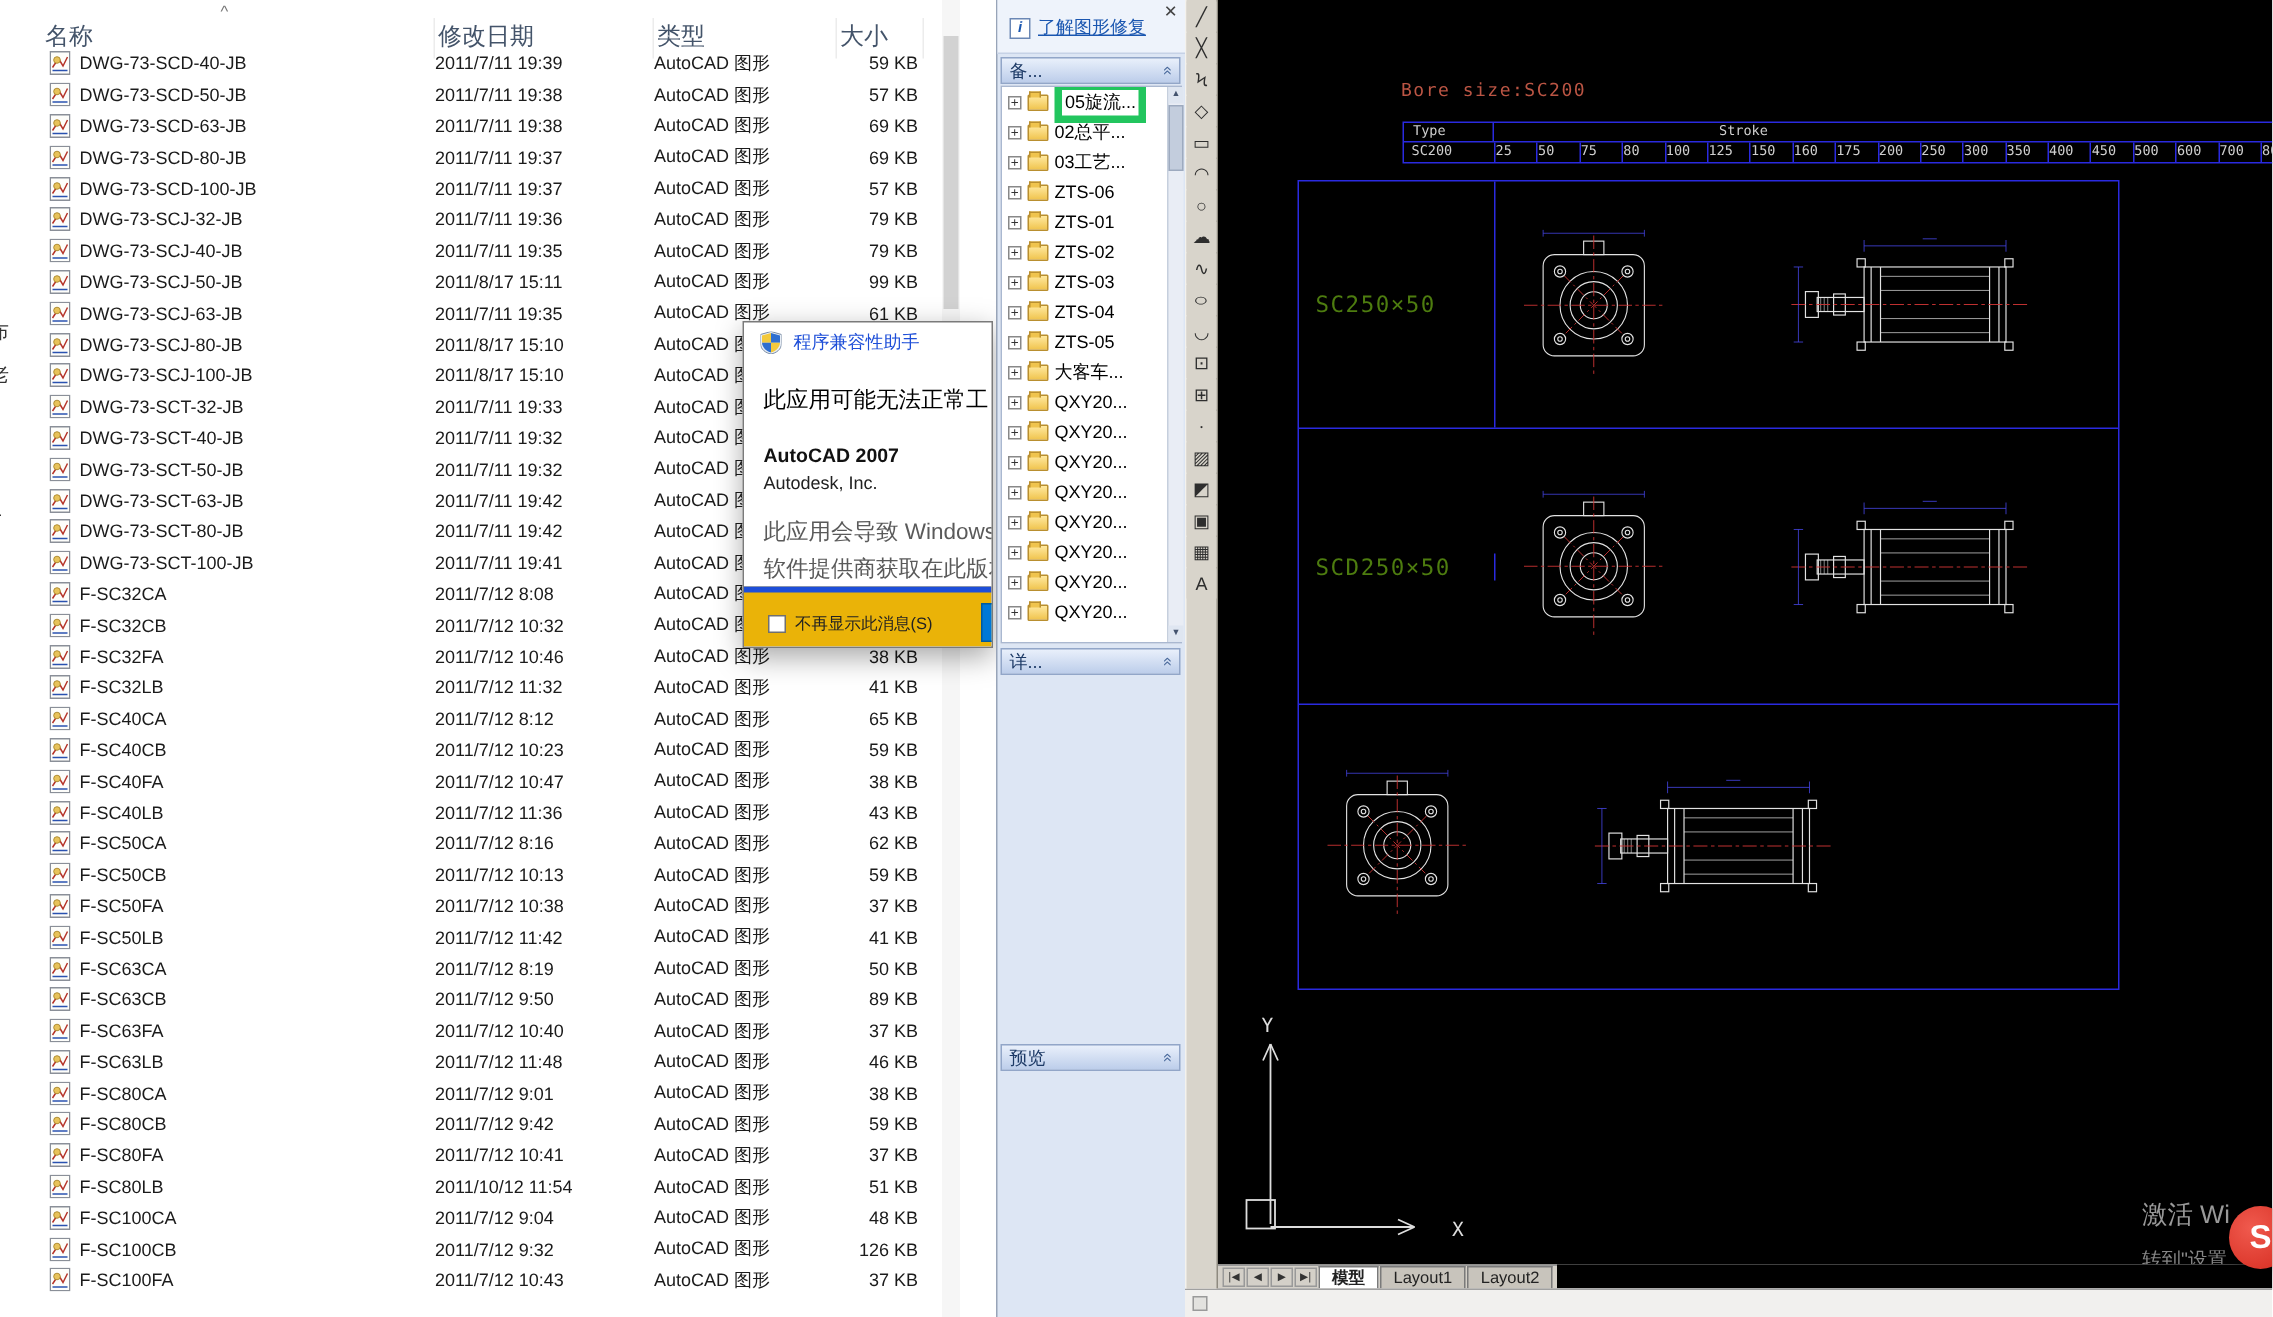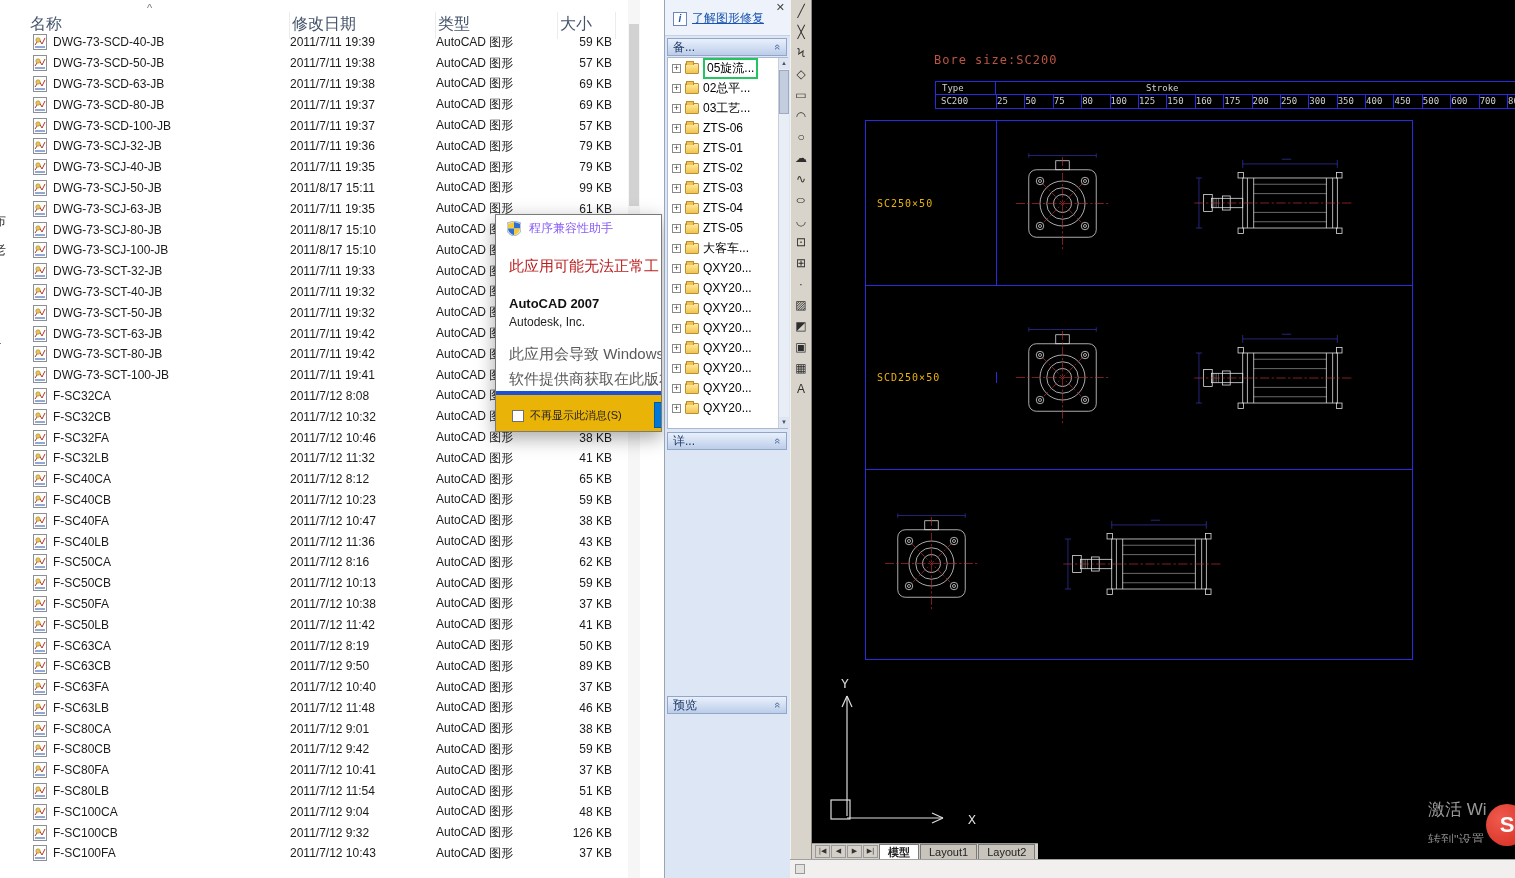--- a/index.html
+++ b/index.html
@@ -27,23 +27,23 @@
   .c-date { width:146px; }
   .c-type { width:122px; }
   .c-size { width:58px; text-align:right; padding-right:4px; }
   .dwg-icon { width:14px; height:16px; flex:0 0 auto; }
   .fl-scrollbar { position:absolute; left:628px; top:0; width:12px; height:878px; background:#f6f6f6; }
   .fl-thumb { position:absolute; left:1px; top:24px; width:10px; height:182px; background:#d2d2d2; }
 
   
   .pca-dialog { position:absolute; left:495px; top:214px; width:167px; height:218px; background:#fff;
     border:1px solid #7a7a7a; box-shadow:0 6px 18px rgba(0,0,0,.35); overflow:hidden; z-index:5; }
-  .pca-title { height:26px; display:flex; align-items:center; gap:8px; padding-left:11px; font-size:12px; color:#8b5cf6; }
+  .pca-title { height:26px; display:flex; align-items:center; gap:8px; padding-left:11px; font-size:12px; color:#1d4ed8; }
   .shield-icon { width:14px; height:15px; flex:0 0 auto; }
-  .pca-heading { margin:16px 0 0 13px; font-size:15px; color:#b91c1c; white-space:nowrap; }
+  .pca-heading { margin:16px 0 0 13px; font-size:15px; color:#000000; white-space:nowrap; }
   .pca-app { margin:20px 0 0 13px; font-size:13px; font-weight:bold; color:#111; white-space:nowrap; }
   .pca-vendor { margin:4px 0 0 13px; font-size:12px; color:#222; white-space:nowrap; }
   .pca-line { margin:0 0 0 13px; font-size:15px; color:#5a5a5a; white-space:nowrap; }
   .pca-line.first { margin-top:16px; }
   .pca-line + .pca-line { margin-top:6px; }
   .pca-footer { position:absolute; left:0; right:0; bottom:0; height:40px; background:#eab308; border-top:4px solid #1d4ed8; }
   .pca-check { position:absolute; left:16px; top:13px; display:flex; align-items:center; gap:6px; font-size:11px; color:#222; white-space:nowrap; }
   .checkbox-box { width:12px; height:12px; background:#fff; border:1px solid #707070; flex:0 0 auto; }
   .pca-button { position:absolute; left:158px; top:7px; width:70px; height:26px; background:#0078d7; border:1px solid #005a9e; }
 
@@ -67,21 +67,21 @@
     border:1px solid #aab8d0; overflow:hidden; }
   .tree-row { display:flex; align-items:center; gap:4px; height:20px; padding-left:4px; white-space:nowrap; }
   .expander { width:9px; height:9px; border:1px solid #888; background:#fff; font-size:9px; line-height:7px;
     text-align:center; color:#333; flex:0 0 auto; }
   .expander::before { content:"+"; }
   .folder-icon { width:14px; height:11px; background:linear-gradient(#ffe9a0,#f0c44e); border:1px solid #b98f2f;
     border-radius:1px; position:relative; flex:0 0 auto; }
   .folder-icon::before { content:""; position:absolute; left:0; top:-3px; width:6px; height:3px;
     background:#f0c44e; border:1px solid #b98f2f; border-bottom:none; }
   .tree-label { overflow:hidden; text-overflow:clip; }
-  .pal-tree .tree-row:nth-of-type(1) .tree-label { border:2px solid #22c55e; padding:0 2px; }
+  .pal-tree .tree-row:nth-of-type(1) .tree-label { border:5px solid #22c55e; padding:0 2px; }
   .tree-scroll { position:absolute; right:0; top:0; bottom:0; width:11px; background:#e9edf5; border-left:1px solid #c6cfdd; }
   .tscroll-up, .tscroll-down { position:absolute; left:0; width:10px; height:11px; font-size:6px; color:#44536e;
     text-align:center; line-height:11px; background:#dfe6f1; }
   .tscroll-up { top:0; } .tscroll-up::before { content:"▲"; }
   .tscroll-down { bottom:0; } .tscroll-down::before { content:"▼"; }
   .tscroll-thumb { position:absolute; left:0; top:12px; width:10px; height:44px; background:#c3cddd; border:1px solid #9daabf; }
 
   
   .toolbar { position:absolute; left:790px; top:0; width:22px; height:859px; background:#d8d4cb;
     border-left:1px solid #f4f2ed; border-right:1px solid #8e8a80; z-index:6; }
@@ -98,22 +98,22 @@
   .trow1 { display:flex; height:13px; border-bottom:1px solid #2a2ae0; }
   .tcell-type { width:60px; border-right:1px solid #2a2ae0; padding-left:6px; line-height:12px; }
   .tcell-stroke { padding-left:150px; line-height:12px; }
   .trow2 { display:flex; height:13px; }
   .tcell-sc { width:60px; padding-left:5px; line-height:12px; flex:0 0 auto; }
   .scell { flex:0 0 auto; width:28.4px; border-left:1px solid #2a2ae0; line-height:12px; overflow:hidden; }
   .panel-grid { position:absolute; left:53px; top:120px; width:548px; height:540px; border:1px solid #2a2ae0; }
   .prow { display:flex; }
   .prow + .prow { border-top:1px solid #2a2ae0;align-items:center; }
   .prow1 { height:164px; } .prow2 { height:184px; } .prow3 { height:188px; }
-  .plabel { width:131px; border-right:1px solid #2a2ae0; color:#eab308; display:flex; align-items:center;
-    padding-left:11px; font-size:10px; letter-spacing:1px; white-space:nowrap; overflow:hidden; }
+  .plabel { width:131px; border-right:1px solid #2a2ae0; color:#4d7c0f; display:flex; align-items:center;
+    padding-left:11px; font-size:15px; letter-spacing:1px; white-space:nowrap; overflow:hidden; }
   .pdraw { flex:1; display:flex; align-items:center; position:relative; }
   .fv { width:105px; height:105px; margin-left:13px; flex:0 0 auto; }
   .sv { width:172px; height:110px; margin-left:73px; flex:0 0 auto; }
   .ucs { position:absolute; left:13px; top:672px; }
   .wm1 { position:absolute; left:616px; top:798px; font-family:"Liberation Sans",sans-serif; font-size:17px; color:rgba(170,170,170,.9); white-space:nowrap; }
   .wm2 { position:absolute; left:616px; top:831px; font-family:"Liberation Sans",sans-serif; font-size:13px; color:rgba(150,150,150,.9); white-space:nowrap; }
 
   
   .tabbar { position:absolute; left:812px; top:843px; width:703px; height:16px; background:#000; display:flex; z-index:2; }
   .tab-left { background:#d4d0c8; display:flex; align-items:center; padding:0 3px; gap:1px; border-top:1px solid #999; }
@@ -733,21 +733,21 @@
         <div class="fl-row">
           <span class="c-name">
             <svg class="dwg-icon" viewBox="0 0 14 16">
               <rect x="0.5" y="0.5" width="13" height="15" fill="#fdfdfa" stroke="#8a8f98"></rect>
               <path d="M2 11 L6 5 L9 10 L12 4" stroke="#b5342a" stroke-width="1" fill="none"></path>
               <path d="M2 13 h10" stroke="#2a52b0" stroke-width="1"></path>
               <circle cx="5" cy="6" r="2.2" fill="#e8c35a" stroke="#a8862a" stroke-width="0.6"></circle>
             </svg>
             <span>F-SC80LB</span>
           </span>
-          <span class="c-date">2011/7/12 11:54</span>
+          <span class="c-date">2011/10/12 11:54</span>
           <span class="c-type">AutoCAD 图形</span>
           <span class="c-size">51 KB</span>
         </div>
 
         <div class="fl-row">
           <span class="c-name">
             <svg class="dwg-icon" viewBox="0 0 14 16">
               <rect x="0.5" y="0.5" width="13" height="15" fill="#fdfdfa" stroke="#8a8f98"></rect>
               <path d="M2 11 L6 5 L9 10 L12 4" stroke="#b5342a" stroke-width="1" fill="none"></path>
               <path d="M2 13 h10" stroke="#2a52b0" stroke-width="1"></path>

